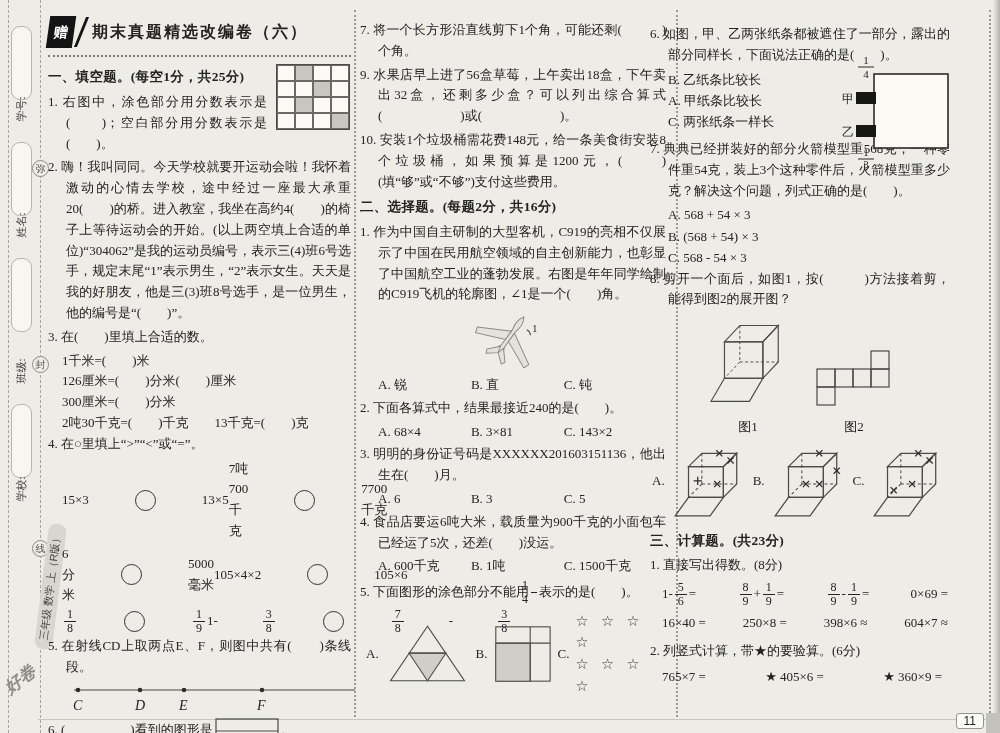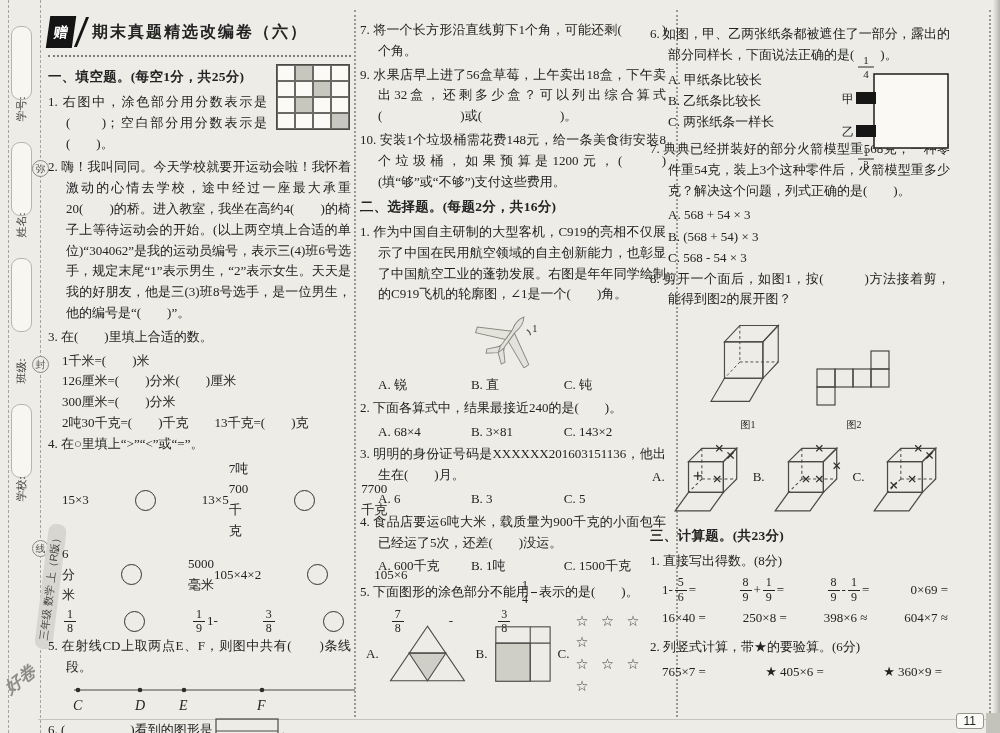--- a/index.html
+++ b/index.html
@@ -94,21 +94,21 @@
   .stars { font-family:"DejaVu Sans",sans-serif; font-size:14.5px; letter-spacing:4px;
            line-height:1.5; color:#3c3b37; }
 
   
   .q6wrap { position:relative; }
   .q6opts { width:200px; }
   .strips { position:absolute; right:-2px; top:30px; }
 
   
   .netrow { display:flex; align-items:flex-end; gap:26px; justify-content:center; margin-top:2px; }
-  .netrow .cap { text-align:center; font-size:10px; margin-top:1px; }
+  .netrow .cap { text-align:center; font-size:13px; margin-top:1px; }
   .cubes { display:flex; align-items:center; gap:4px; margin-top:4px; }
   .cubes .lbl { margin-left:2px; }
 
   
   .calcline { display:flex; justify-content:space-between; align-items:center;
               padding:2px 2px 2px 12px; }
   .cw { display:flex; align-items:center; white-space:nowrap; }
   .calcline2 { display:flex; justify-content:space-between; padding:2px 8px 0 12px; }
   .starred { white-space:nowrap; }
 
@@ -373,22 +373,22 @@
         <div>☆ ☆ ☆ ☆</div>
         <div>☆ ☆ ☆ ☆</div>
       </span>
     </div>
   </div>
 
   <div class="col" id="col3">
     <div class="q6wrap">
       <p class="q">6. 如图，甲、乙两张纸条都被遮住了一部分，露出的部分同样长，下面说法正确的是(　　)。</p>
       <div class="optblock q6opts">
+        <div>B. 乙纸条比较长</div>
         <div>A. 甲纸条比较长</div>
-        <div>B. 乙纸条比较长</div>
         <div>C. 两张纸条一样长</div>
       </div>
       <svg class="strips" width="112" height="114" viewBox="0 0 112 114">
         <rect x="34" y="20" width="74" height="74" fill="#faf9f4" stroke="#2a2a27" stroke-width="1.6"></rect>
         <text x="26" y="10" font-size="11" text-anchor="middle">1</text>
         <line x1="18" y1="13" x2="34" y2="13" class="figline"></line>
         <text x="26" y="24" font-size="11" text-anchor="middle">4</text>
         <text x="2" y="49" font-size="12">甲</text>
         <rect x="16" y="38" width="20" height="12" fill="#161614"></rect>
         <text x="2" y="82" font-size="12">乙</text>

